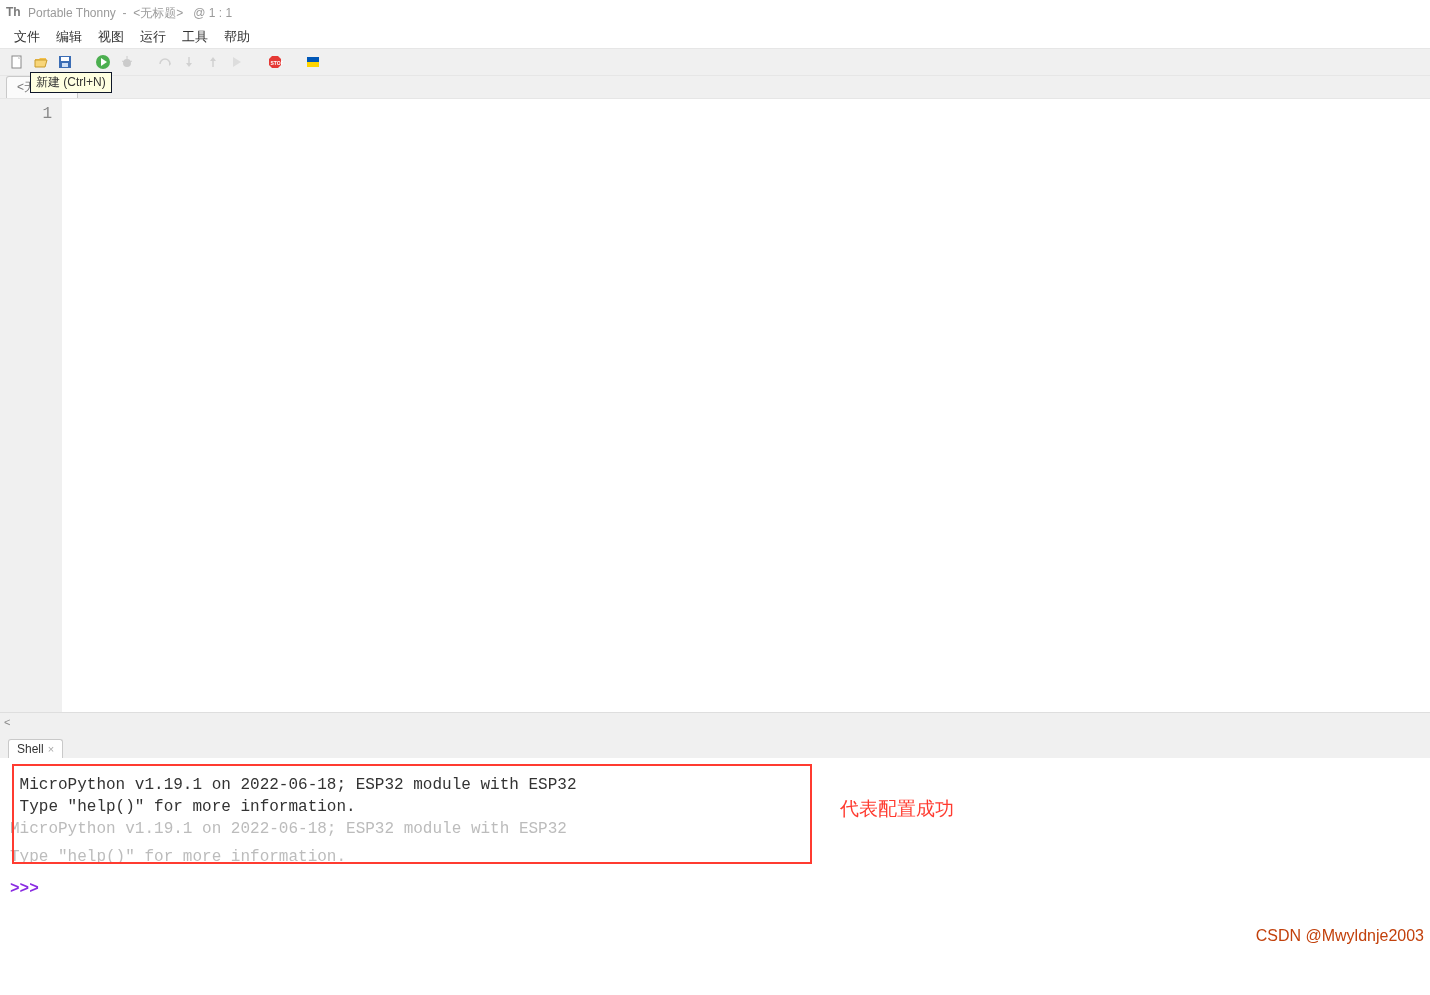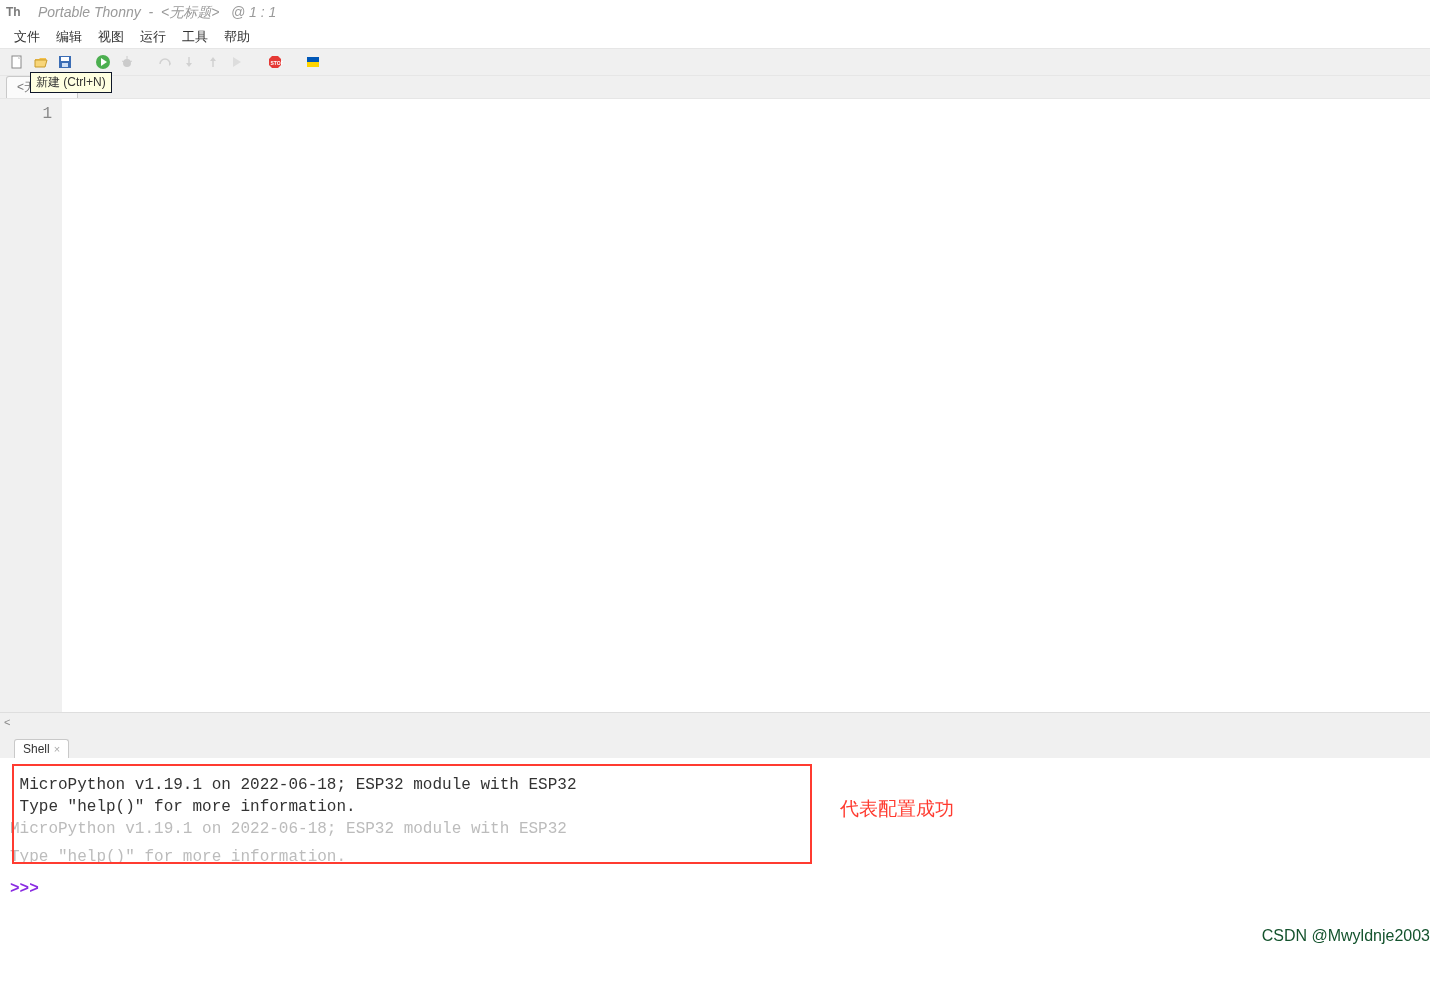--- a/index.html
+++ b/index.html
@@ -12,24 +12,24 @@
   overflow: hidden;
   position: relative;
 }
 .titlebar {
   height: 26px;
   display: flex;
   align-items: center;
   padding: 4px 6px;
   background: #fff;
   color: #9a9a9a;
-  gap: 16px;
+  gap: 6px;
 }
 .titlebar-icon svg { width: 16px; height: 16px; }
-.titlebar-text { font-size: 14px; font-style: italic; }
+.titlebar-text { font-size: 12px; }
 .menubar {
   height: 22px;
   display: flex;
   align-items: center;
   padding: 0 8px;
   gap: 4px;
   color: #333;
   background: #fff;
 }
 .menubar span { padding: 2px 6px; cursor: default; }
@@ -100,21 +100,21 @@
   padding: 0 4px;
   color: #888;
   font-size: 11px;
 }
 .splitter { height: 6px; background: #f0f0f0; cursor: row-resize; }
 .shell-tabrow {
   height: 22px;
   background: #f0f0f0;
   display: flex;
   align-items: flex-end;
-  padding-left: 14px;
+  padding-left: 8px;
 }
 .shell-tab {
   border: 1px solid #c9c9c9;
   border-bottom: none;
   background: #fff;
   padding: 2px 8px;
   font-size: 12px;
   color: #333;
   border-radius: 3px 3px 0 0;
   display: flex;
@@ -146,23 +146,23 @@
   position: absolute;
   left: 840px;
   top: 40px;
   color: #ff3b30;
   font-size: 19px;
   font-family: "Microsoft YaHei", sans-serif;
   text-align: center;
 }
 .watermark {
   position: absolute;
-  right: 0;
+  right: 6px;
   bottom: 50px;
-  color: #14532d;
+  color: #c2410c;
   font-size: 16px;
   font-family: "Segoe UI", sans-serif;
 }
 </style>
 </head>
 <body>
 
 <div class="titlebar">
   <span class="titlebar-icon">
     <svg viewBox="0 0 16 16">

